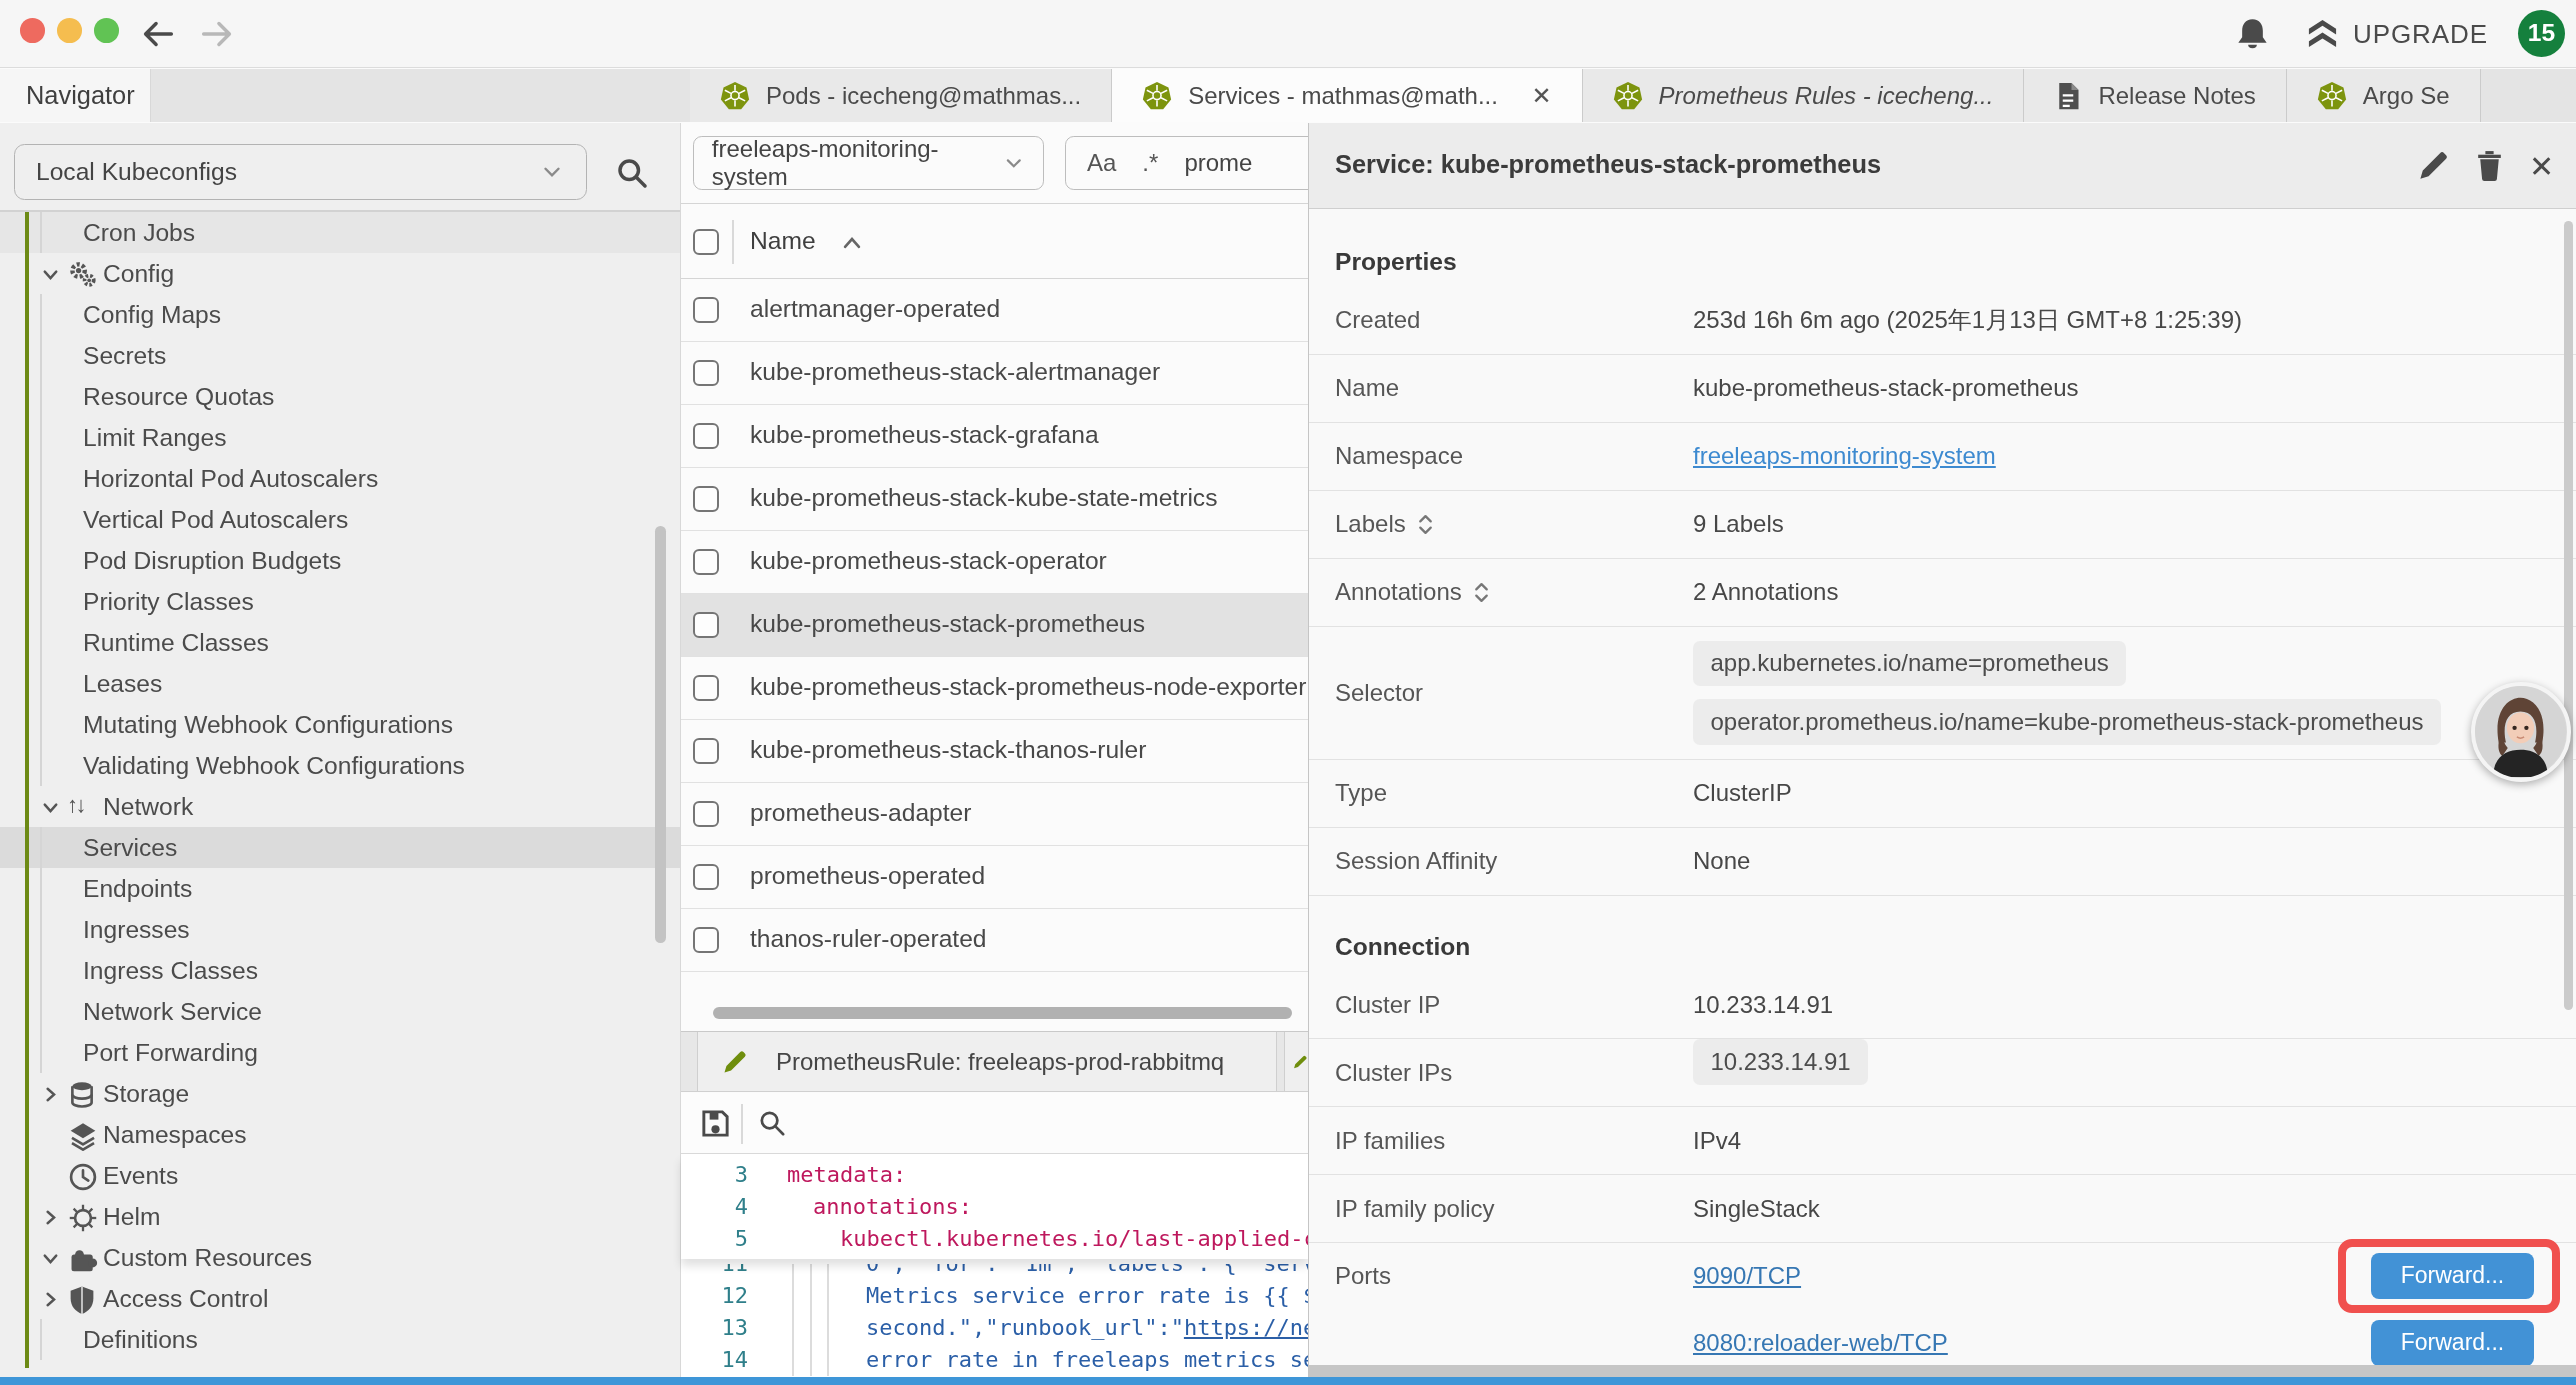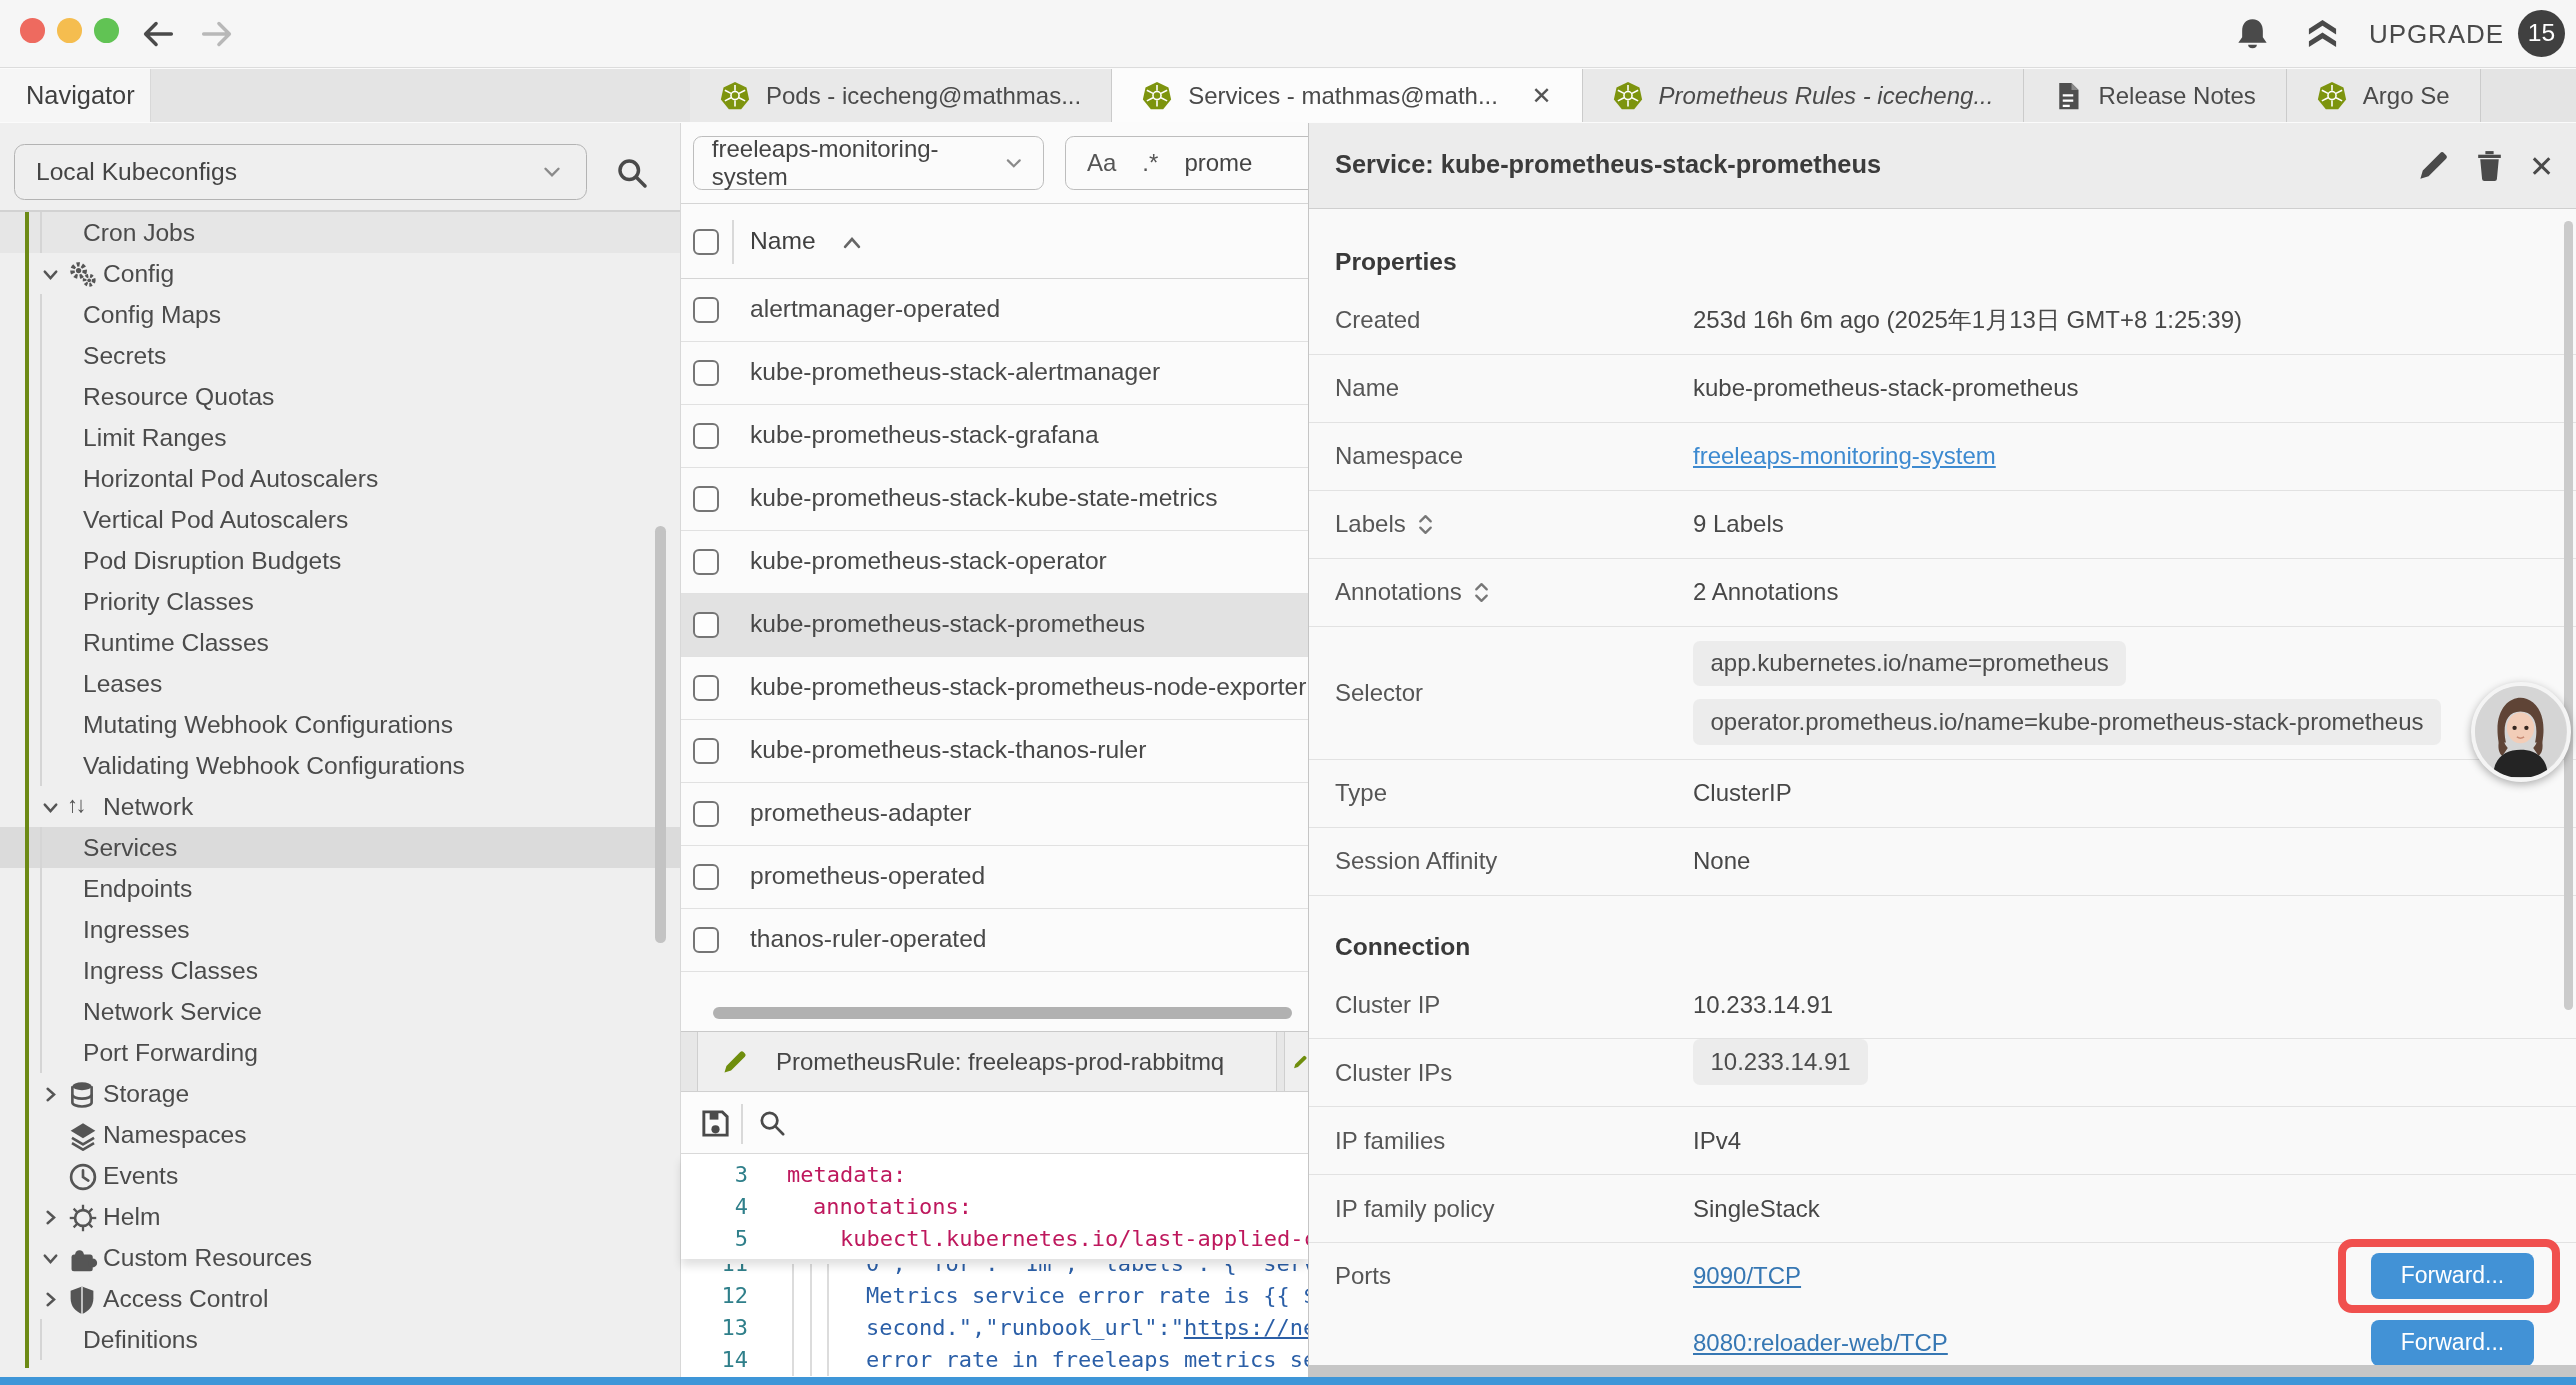--- a/index.html
+++ b/index.html
@@ -4,22 +4,22 @@
 <style>
 *{margin:0;padding:0;box-sizing:border-box}
 html,body{width:2576px;height:1385px;overflow:hidden}
 body{position:relative;font-family:"Liberation Sans","DejaVu Sans",sans-serif;background:#fbfbfb;color:#4e4e4e}
 svg{display:block}
 
 .titlebar{position:absolute;left:0;top:0;width:2576px;height:68px;background:#f6f6f6;border-bottom:1.8px solid #dcdcdc;z-index:8}
 .light{position:absolute;top:18.4px;width:24.6px;height:24.6px;border-radius:50%}
 .l-red{left:20px;background:#ee6a5f}.l-yellow{left:57px;background:#f5bd4f}.l-green{left:94px;background:#61c354}
 .navarrow{position:absolute;top:13px}
-.badge{position:absolute;left:2518px;top:9.6px;width:47px;height:47px;border-radius:50%;background:#404040;color:#fff;font-size:24.6px;font-weight:normal;display:flex;align-items:center;justify-content:center}
-.upg{position:absolute;left:2306px;top:17.5px;display:flex;align-items:center;gap:30px;font-size:26px;color:#4a4a4a;letter-spacing:0.9px}
+.badge{position:absolute;left:2518px;top:9.6px;width:47px;height:47px;border-radius:50%;background:#15803d;color:#fff;font-size:24.6px;font-weight:bold;display:flex;align-items:center;justify-content:center}
+.upg{position:absolute;left:2306px;top:17.5px;display:flex;align-items:center;gap:14px;font-size:26px;color:#4a4a4a;letter-spacing:0.9px}
 
 .tabstrip{position:absolute;top:69px;left:0;width:2576px;height:53px;background:#e4e4e4;z-index:7}
 .navtab{position:absolute;left:0;top:0;width:151px;height:53px;background:#f6f6f6;display:flex;align-items:center;padding-left:26px;font-size:25.4px;color:#3f3f3f;border-right:1.8px solid #d8d8d8}
 #tabs{position:absolute;left:690px;top:0;height:53px;display:flex;width:1886px;overflow:hidden}
 .tab{flex:0 0 auto;display:flex;align-items:center;gap:16px;padding:0 30px;background:#e9e9e9;border-right:1.8px solid #cbcbcb;font-size:24px;color:#4a4a4a;white-space:nowrap}
 .tab.active{background:#fcfcfc}
 .tab.italic .tlabel{font-style:italic}
 .tab .close{margin-left:17.5px;color:#555;font-size:24px}
 
 .sidebar{position:absolute;left:0;top:123px;width:680px;height:1254px;background:#efefef;overflow:hidden;z-index:1}

